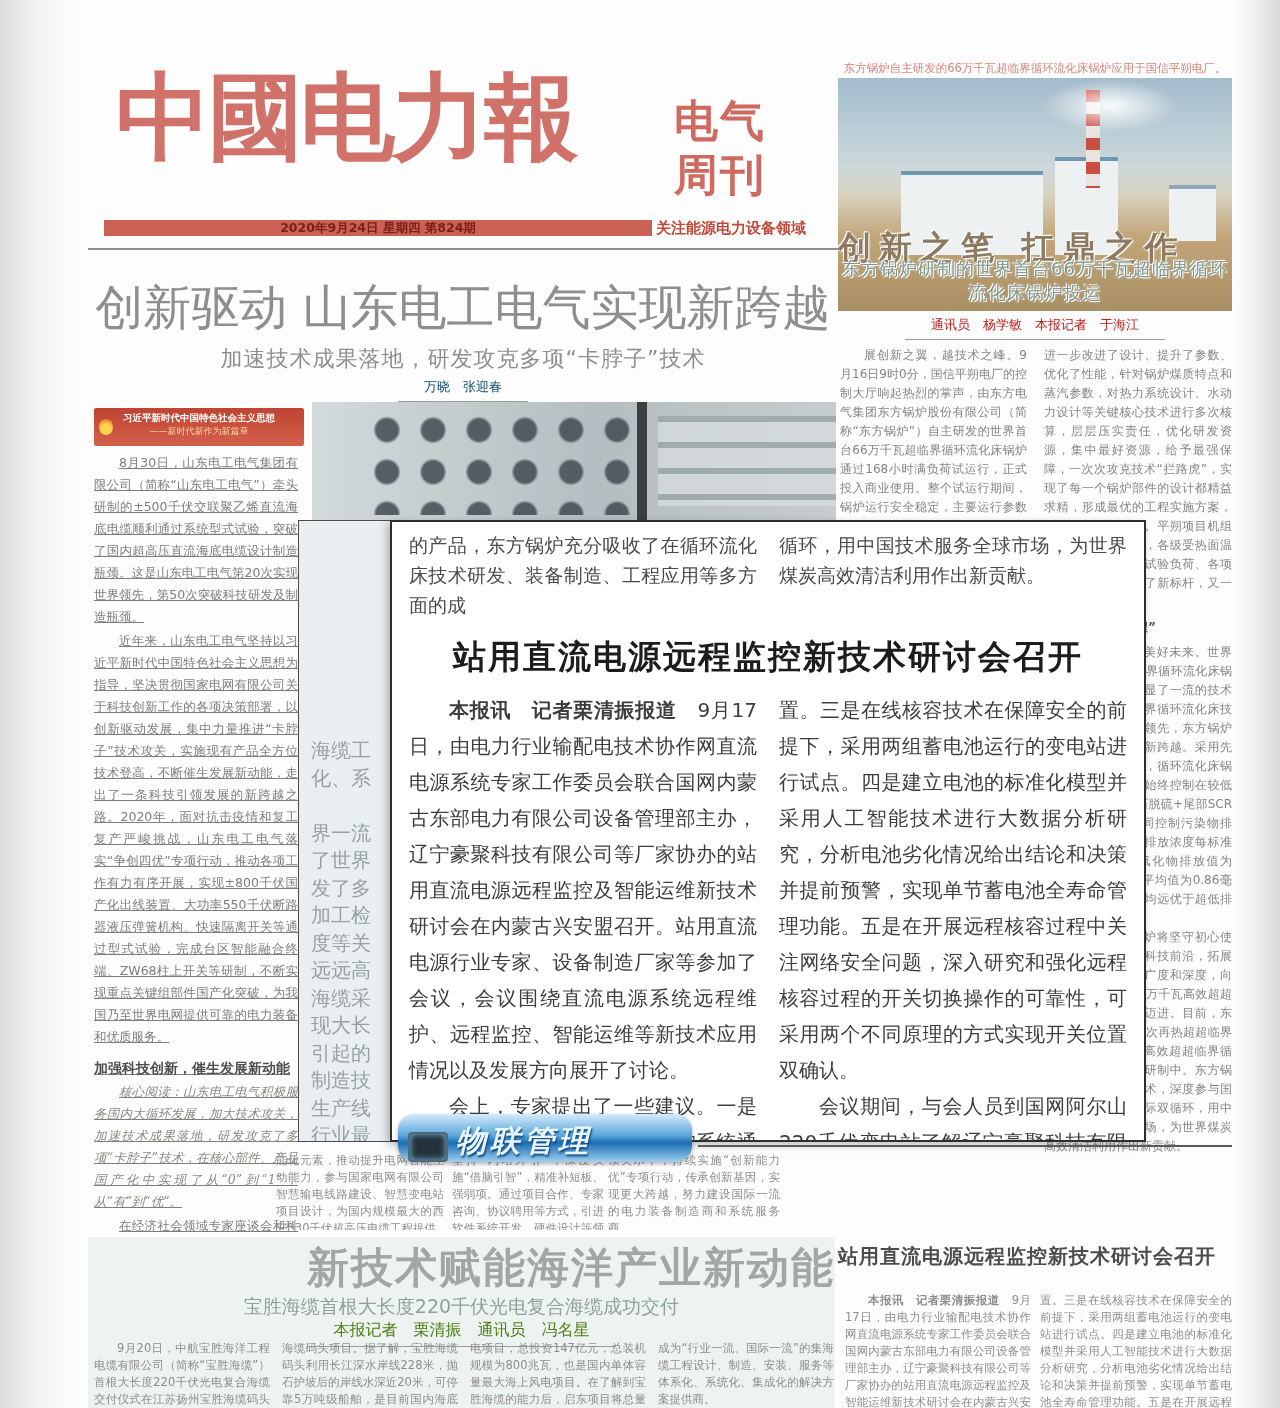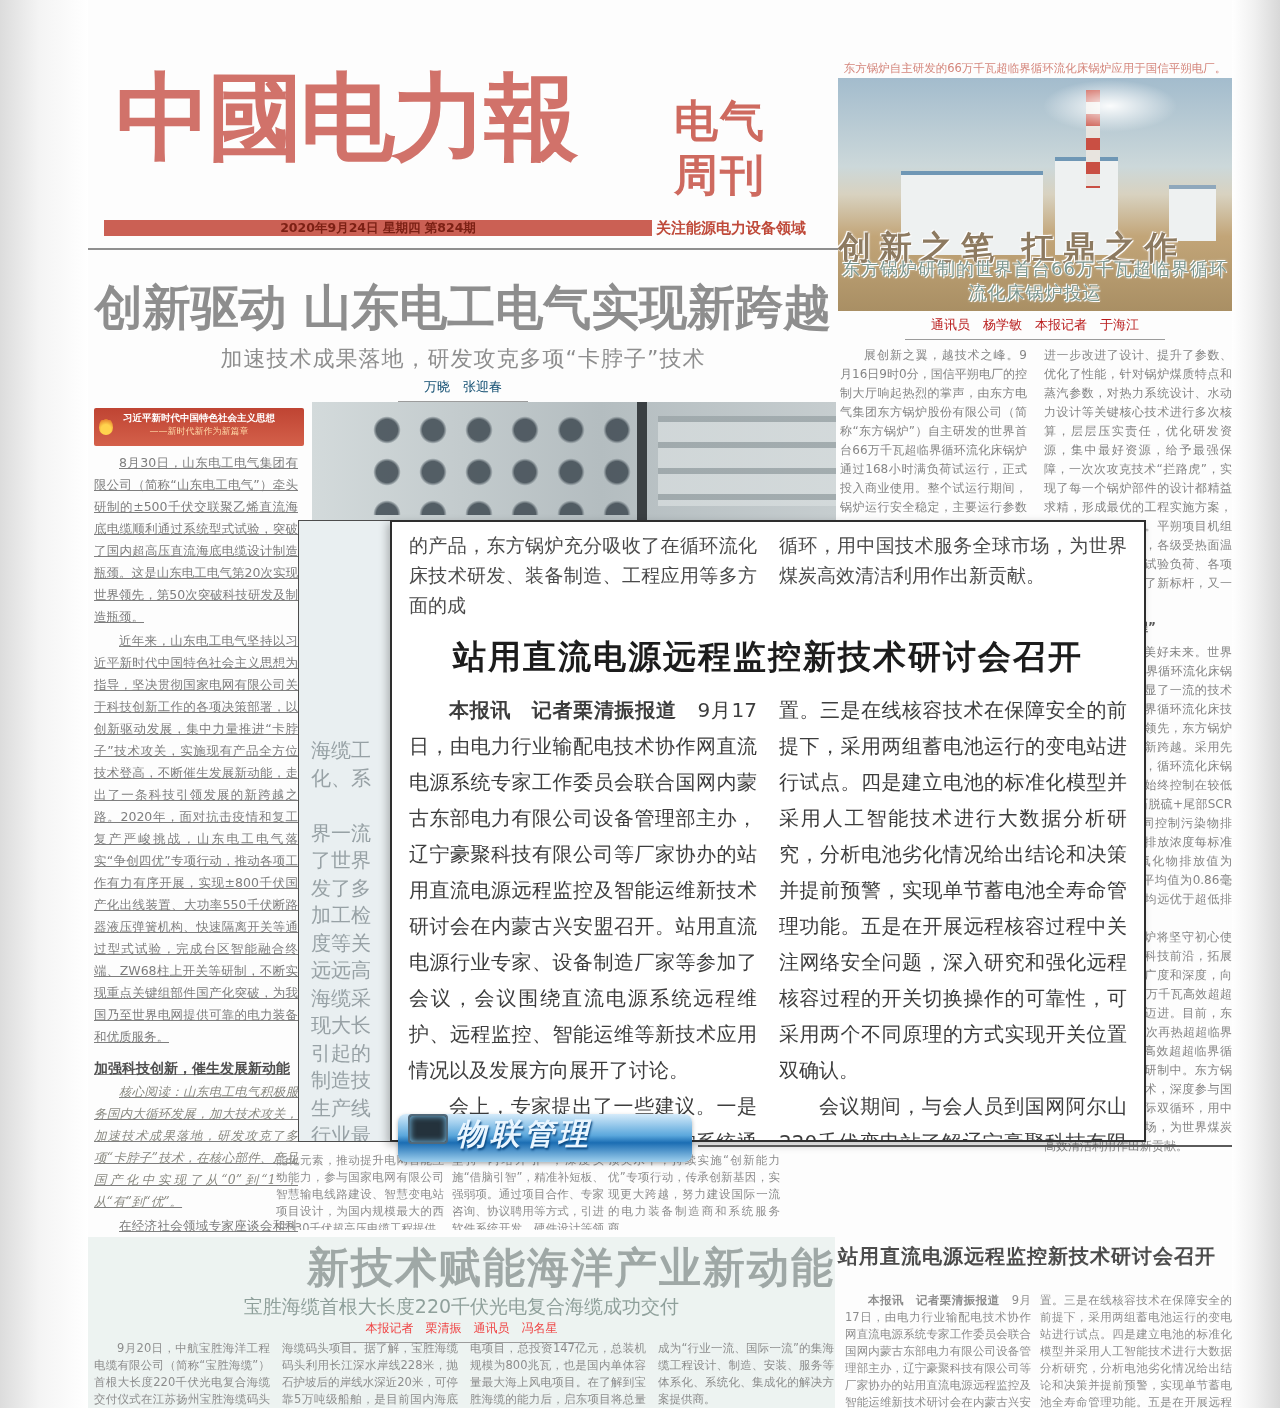--- a/index.html
+++ b/index.html
@@ -31,21 +31,21 @@
   .ph-title { position:absolute; left:0; bottom:40px; width:100%; text-align:left;
             font-size:33px; font-weight:bold; letter-spacing:8px; color:#8d7a60;
             text-shadow:0 0 3px #fff,1px 1px 0 #fff,-1px -1px 0 #fff; }
   .ph-sub   { position:absolute; left:0; bottom:6px; width:100%; text-align:center;
             font-size:18px; color:#7b9790; letter-spacing:1px;
             text-shadow:0 0 3px #fff,1px 1px 0 #fff,-1px -1px 0 #fff; }
   .ph-byline { left:838px; top:316px; width:394px; text-align:center; font-size:13px; color:#b91c1c; }
   .uline { display:inline-block; border-bottom:1px solid #9c9c9c; padding:0 26px 5px; }
 
   .headline { left:92px; top:276px; width:742px; text-align:center; font-size:48px;
-            font-weight:700; color:#8e8e8e; white-space:nowrap; }
+            font-weight:400; color:#8e8e8e; white-space:nowrap; }
   .subhead  { left:92px; top:344px; width:742px; text-align:center; font-size:22px;
             color:#8e8e8e; letter-spacing:1px; }
   .byline   { left:92px; top:378px; width:742px; text-align:center; font-size:13px; color:#0c4a6e; }
 
   .badge { left:94px; top:408px; width:210px; height:38px; text-align:center;
             background:linear-gradient(180deg,#bf4433,#d4604a); border-radius:2px; padding-top:4px; }
   .badge .l1 { font-size:9.5px; font-weight:bold; color:#fff; }
   .badge .l2 { font-size:9px; color:#ffd9a8; }
   .flame { position:absolute; left:5px; top:9px; width:14px; height:18px;
             background:radial-gradient(circle at 50% 70%, #ffd34d 35%, #e8862f 70%, transparent 72%);
@@ -81,36 +81,36 @@
           padding:8px 17px; overflow:hidden; }
   .zb-intro { display:flex; gap:22px; font-size:19px; line-height:30px; color:#4a4a4a; }
   .zb-intro div { flex:1; text-align:justify; }
   .zb-title { text-align:center; font-size:33px; font-weight:bold; color:#1c1c1c;
           font-family:"DejaVu Serif", serif; letter-spacing:2px; margin:15px 0 12px; }
   .zb-body { display:flex; gap:22px; }
   .zb-body > div { flex:1; font-size:20px; line-height:36px; color:#3d3d3d; text-align:justify; }
 
   .banner { left:398px; top:1114px; width:294px; height:48px; z-index:30;
           background:linear-gradient(180deg,#d5ebfa,#5aa7dc 45%,#1b6db3 60%,#9fd0ee);
-          border-radius:8px; box-shadow:0 2px 4px rgba(0,0,0,.3);
-          display:flex; align-items:flex-start; }
+          border-radius:16px; box-shadow:0 2px 4px rgba(0,0,0,.3);
+          display:flex; align-items:flex-end; }
   .banner .txt { font-size:30px; font-weight:bold; font-style:italic; color:#eaf6ff;
           letter-spacing:4px; text-shadow:1px 2px 2px #0d4a82; }
   .screenicon { width:40px; height:30px; margin:0 8px 0 10px; background:#24323c;
           border-radius:4px; border:2px solid #51697a;
           box-shadow:inset 0 0 6px #79c4ee; }
   .rule-mid { left:698px; top:1145px; width:534px; height:2px; background:#5a5a5a; }
 
   .tinysmall { font-size:11.5px; line-height:17px; color:#8d8d8d; text-align:justify; overflow:hidden; }
 
   .panel-bl { left:88px; top:1237px; width:747px; height:171px; background:#edf3f1; }
   .m-head { left:88px; top:1240px; width:747px; text-align:right; font-size:42px;
           font-weight:900; color:#9fa8a6; letter-spacing:2px; }
   .m-sub  { left:88px; top:1294px; width:747px; text-align:center; font-size:19px; color:#8fa09b; }
-  .m-byline { left:88px; top:1320px; width:747px; text-align:center; font-size:12px; color:#ef4444; }
+  .m-byline { left:88px; top:1320px; width:747px; text-align:center; font-size:16px; color:#4d7c0f; }
 
   .dc-head { left:838px; top:1243px; width:396px; font-size:20px; font-weight:bold;
           color:#4c4c4c; font-family:"DejaVu Serif", serif; letter-spacing:1px; white-space:nowrap; }
 </style>
 </head>
 <body>
 
 <div class="abs edge-l"></div>
 
 <div class="abs masthead-title">中國电力報</div>

